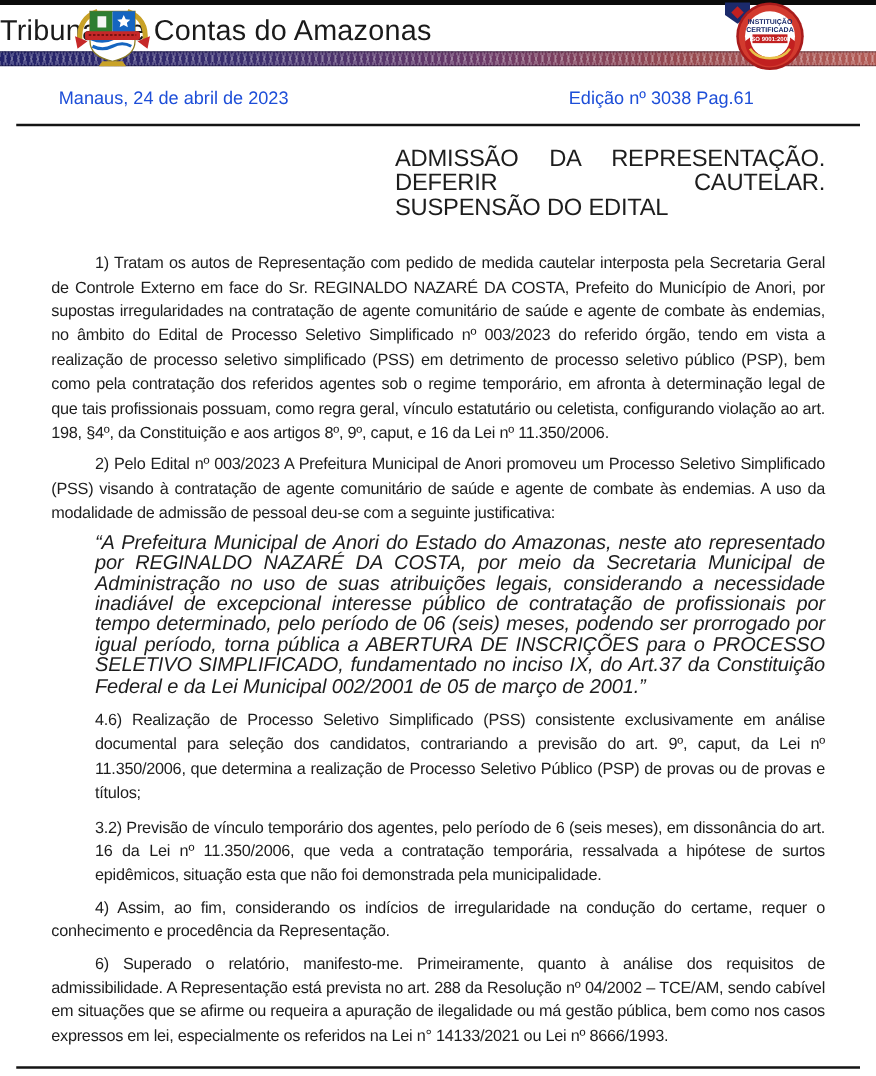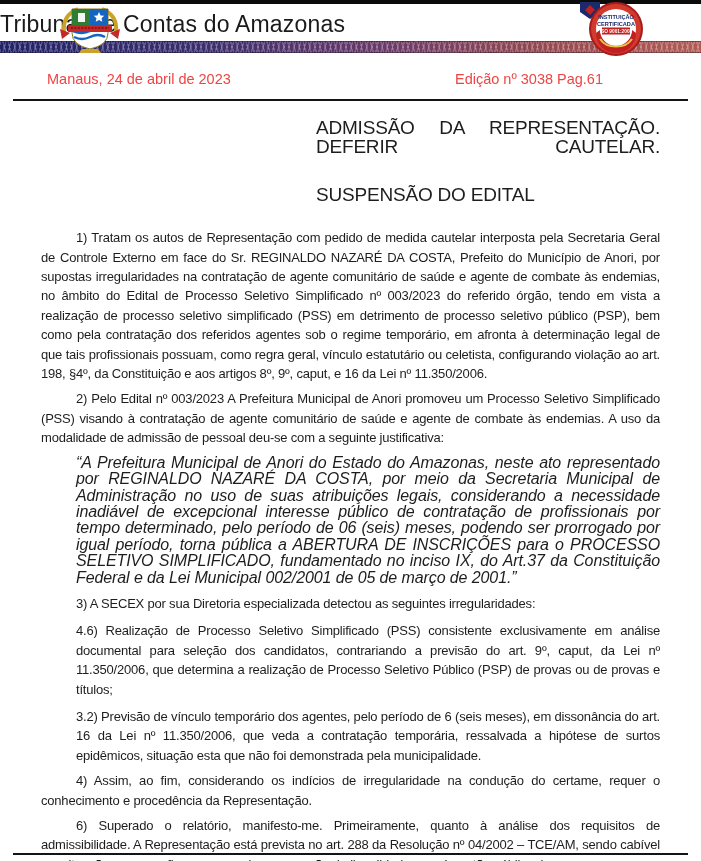--- a/index.html
+++ b/index.html
@@ -22,33 +22,33 @@
 
   .chevron-band {
     position:absolute; top:41px; left:0; right:0; height:12px; z-index:2;
     background-image:
       repeating-linear-gradient(105deg, rgba(255,255,255,.20) 0 1.5px, rgba(255,255,255,0) 1.5px 5px),
       repeating-linear-gradient(75deg, rgba(255,255,255,.20) 0 1.5px, rgba(255,255,255,0) 1.5px 5px),
       linear-gradient(90deg,#23236a 0%,#3a2e6e 28%,#6b3a68 55%,#96494f 78%,#b25b55 100%);
     box-shadow: inset 0 1px 0 rgba(0,0,20,.35), inset 0 -1px 0 rgba(0,0,20,.35);
   }
 
-  .dateline { position:absolute; top:71px; left:0; right:0; height:20px; font-size:14.5px; color:#ef4444; }
+  .dateline { position:absolute; top:71px; left:0; right:0; height:20px; font-size:14.5px; color:#1d4ed8; }
   .dateline .place-date { position:absolute; left:47px; }
   .dateline .edition   { position:absolute; left:455px; }
 
   .rule { position:absolute; left:13px; right:13px; border-top:2px solid #141414; }
   .rule-top    { top:99px; }
   .rule-bottom { top:853px; }
 
   main { position:absolute; top:116px; left:41px; width:619px; font-size:13px; line-height:19.4px; letter-spacing:-0.2px; }
 
   .doc-heading { margin:2px 0 0 275px; font-size:19px; }
   .doc-heading .h-line1 { display:block; text-align:justify; text-align-last:justify; }
-  .doc-heading .h-line2 { display:block;margin-top:28px; }
+  .doc-heading .h-line2 { display:block; }
 
   .para { text-align:justify; margin-top:6px; }
   .p-body  { text-indent:35px; }
   .p-first { margin-top:24px; }
   .p-block { margin-left:35px; margin-top:8px; }
   .p-quote {
     margin-left:35px; margin-top:7px;
     font-style:italic; font-size:16px; line-height:16.4px; letter-spacing:-0.1px;
   }
 </style>
@@ -115,21 +115,20 @@
 
   <main>
     <div class="doc-heading">
       <span class="h-line1">ADMISSÃO DA REPRESENTAÇÃO. DEFERIR CAUTELAR.</span>
       <span class="h-line2">SUSPENSÃO DO EDITAL</span>
     </div>
 
     <p class="para p-body p-first">1) Tratam os autos de Representação com pedido de medida cautelar interposta pela Secretaria Geral de Controle Externo em face do Sr. REGINALDO NAZARÉ DA COSTA, Prefeito do Município de Anori, por supostas irregularidades na contratação de agente comunitário de saúde e agente de combate às endemias, no âmbito do Edital de Processo Seletivo Simplificado nº 003/2023 do referido órgão, tendo em vista a realização de processo seletivo simplificado (PSS) em detrimento de processo seletivo público (PSP), bem como pela contratação dos referidos agentes sob o regime temporário, em afronta à determinação legal de que tais profissionais possuam, como regra geral, vínculo estatutário ou celetista, configurando violação ao art. 198, §4º, da Constituição e aos artigos 8º, 9º, caput, e 16 da Lei nº 11.350/2006.</p>
     <p class="para p-body">2) Pelo Edital nº 003/2023 A Prefeitura Municipal de Anori promoveu um Processo Seletivo Simplificado (PSS) visando à contratação de agente comunitário de saúde e agente de combate às endemias. A uso da modalidade de admissão de pessoal deu-se com a seguinte justificativa:</p>
     <p class="para p-quote">“A Prefeitura Municipal de Anori do Estado do Amazonas, neste ato representado por REGINALDO NAZARÉ DA COSTA, por meio da Secretaria Municipal de Administração no uso de suas atribuições legais, considerando a necessidade inadiável de excepcional interesse público de contratação de profissionais por tempo determinado, pelo período de 06 (seis) meses, podendo ser prorrogado por igual período, torna pública a ABERTURA DE INSCRIÇÕES para o PROCESSO SELETIVO SIMPLIFICADO, fundamentado no inciso IX, do Art.37 da Constituição Federal e da Lei Municipal 002/2001 de 05 de março de 2001.”</p>
-    <p class="para p-block">3) A SECEX por sua Diretoria especializada detectou as seguintes irregularidades:</p>
     <p class="para p-block">4.6) Realização de Processo Seletivo Simplificado (PSS) consistente exclusivamente em análise documental para seleção dos candidatos, contrariando a previsão do art. 9º, caput, da Lei nº 11.350/2006, que determina a realização de Processo Seletivo Público (PSP) de provas ou de provas e títulos;</p>
     <p class="para p-block">3.2) Previsão de vínculo temporário dos agentes, pelo período de 6 (seis meses), em dissonância do art. 16 da Lei nº 11.350/2006, que veda a contratação temporária, ressalvada a hipótese de surtos epidêmicos, situação esta que não foi demonstrada pela municipalidade.</p>
     <p class="para p-body">4) Assim, ao fim, considerando os indícios de irregularidade na condução do certame, requer o conhecimento e procedência da Representação.</p>
     <p class="para p-body">6) Superado o relatório, manifesto-me. Primeiramente, quanto à análise dos requisitos de admissibilidade. A Representação está prevista no art. 288 da Resolução nº 04/2002 – TCE/AM, sendo cabível em situações que se afirme ou requeira a apuração de ilegalidade ou má gestão pública, bem como nos casos expressos em lei, especialmente os referidos na Lei n° 14133/2021 ou Lei nº 8666/1993.</p>
   </main>
 
   <div class="rule rule-bottom"></div>
 
 </div>
 

